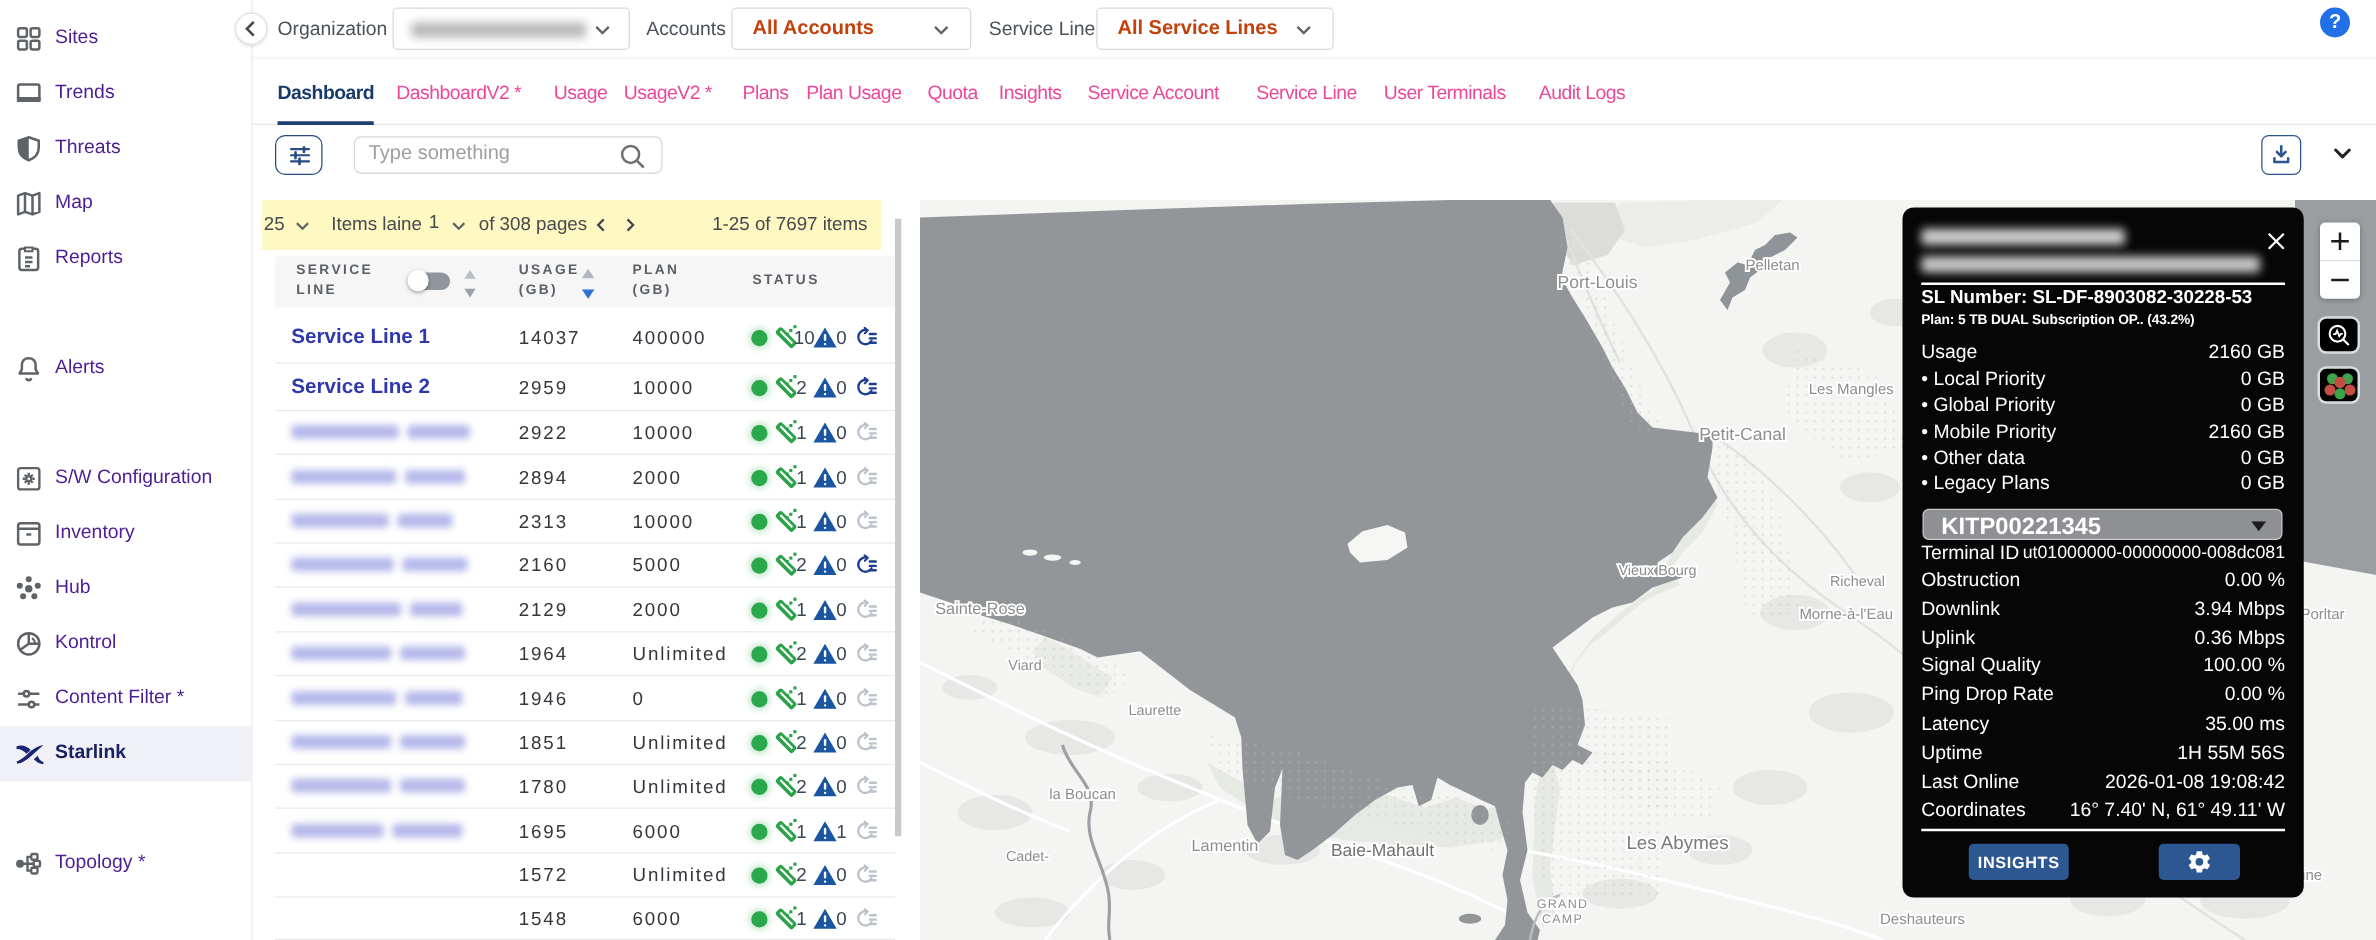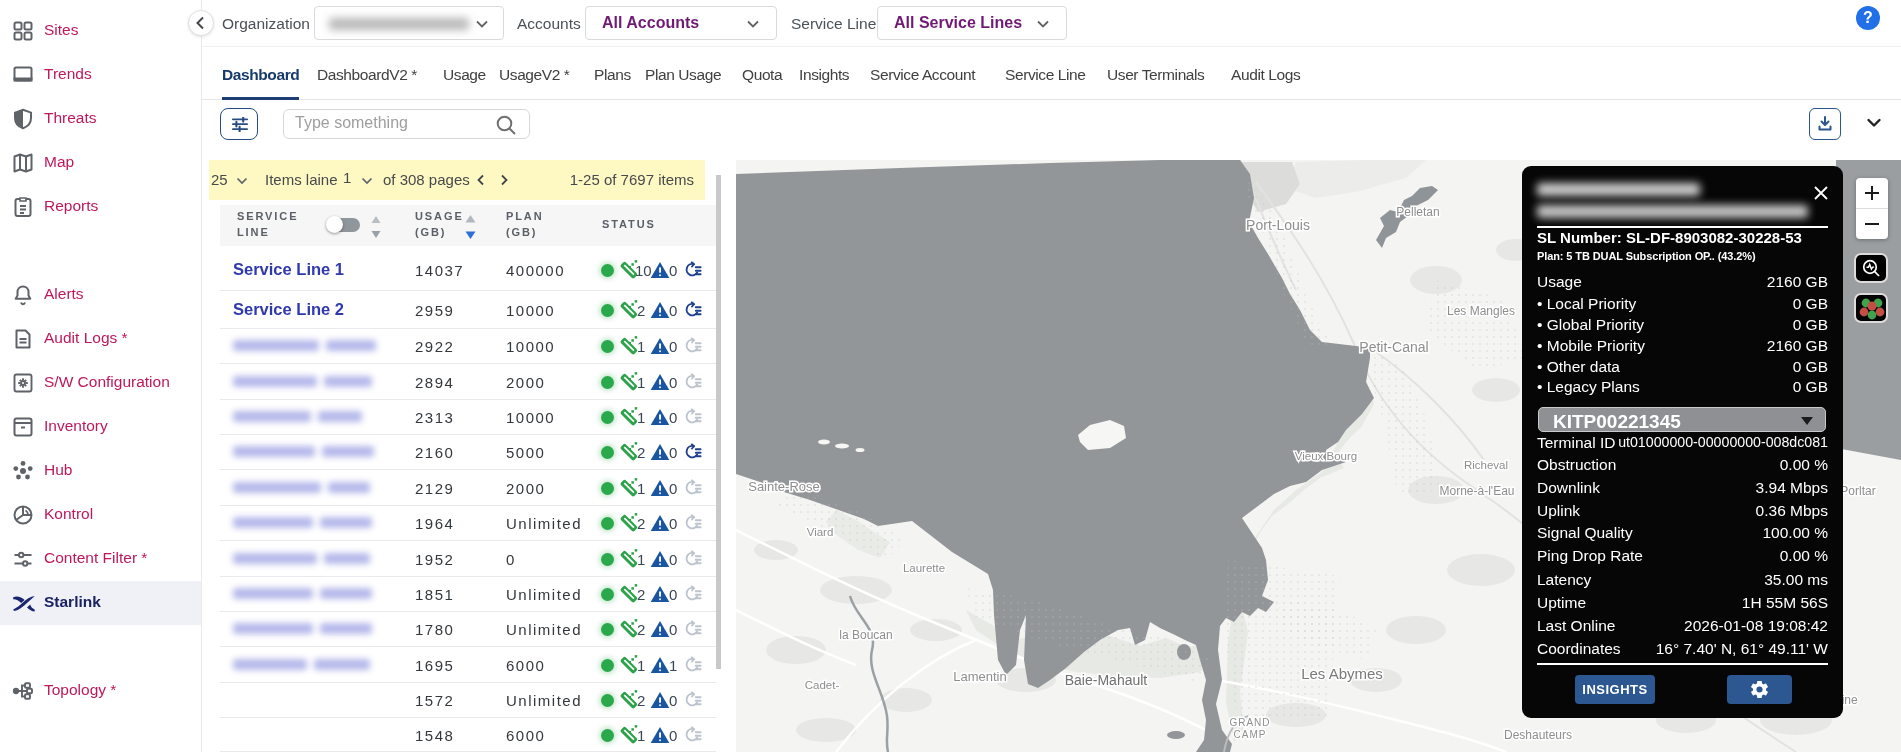--- a/index.html
+++ b/index.html
@@ -5,39 +5,39 @@
 * { margin:0; padding:0; box-sizing:border-box; }
 html,body { width:1901px; height:752px; overflow:hidden; background:#fff;
   font-family:"Liberation Sans", sans-serif; position:relative; }
 .abs { position:absolute; }
 
 
 #sidebar { position:absolute; left:0; top:0; width:202px; height:752px;
   background:#fff; border-right:1px solid #e9eaec; z-index:5; }
 .mi { position:absolute; left:0; width:201px; height:44px; }
 .mi .ic { position:absolute; left:11px; top:10px; width:24px; height:24px; }
-.mi .lb { position:absolute; left:44px; top:12px; font-size:15.5px; color:#be185d; white-space:nowrap; }
+.mi .lb { position:absolute; left:44px; top:12px; font-size:15.5px; color:#4c1d95; white-space:nowrap; }
 .mi.active { background:#f0f1f7; }
 .mi.active .lb { color:#1a2263; font-weight:bold; }
 
 
 #topbar { position:absolute; left:202px; top:0; width:1699px; height:47px; background:#fff;
   border-bottom:1px solid #eef0f2; z-index:4; }
 #backbtn { position:absolute; left:188px; top:10px; width:26px; height:26px; border-radius:50%;
   background:#fff; border:1px solid #dfe1e5; box-shadow:0 1px 3px rgba(0,0,0,.12); z-index:6; }
 .tlabel { position:absolute; top:15px; font-size:15.5px; color:#4a5158; }
 .tselect { position:absolute; top:6px; height:34px; border:1px solid #d8dade; border-radius:4px; background:#fff; }
-.tselect .val { position:absolute; left:16px; top:7px; font-size:16px; font-weight:bold; color:#701a75; white-space:nowrap;text-align:right; }
+.tselect .val { position:absolute; left:16px; top:7px; font-size:16px; font-weight:bold; color:#c2410c; white-space:nowrap;text-align:right; }
 .chev { position:absolute; width:12px; height:12px; }
 .chev svg { display:block; }
 
 
 #tabbar { position:absolute; left:202px; top:47px; width:1699px; height:53px; background:#fff;
   border-bottom:1px solid #e4e6e9; z-index:4; }
-.tab { position:absolute; top:19px; font-size:15.5px; letter-spacing:-0.4px; color:#404040; white-space:nowrap; }
+.tab { position:absolute; top:19px; font-size:15.5px; letter-spacing:-0.4px; color:#ec4899; white-space:nowrap; }
 .tab.active { color:#173a6b; font-weight:bold; }
 #tabunderline { position:absolute; left:20px; top:50px; width:77px; height:3px; background:#1c3e75; }
 
 
 #filterbtn { position:absolute; left:220px; top:108px; width:38px; height:32px;
   border:1.5px solid #274b82; border-radius:8px; background:#fff; z-index:3; }
 #searchbox { position:absolute; left:283px; top:109px; width:247px; height:30px;
   border:1px solid #d8d8d8; border-radius:6px; background:#fff; z-index:3; }
 #searchbox .ph { position:absolute; left:11px; top:4px; font-size:16px; color:#9e9e9e; }
 #dlbtn { position:absolute; left:1809px; top:108px; width:32px; height:32px;
@@ -120,27 +120,20 @@
           <path d="M9 11h6 M9 14.5h6 M9 18h4"></path>
         </svg></span>
       <span class="lb">Reports</span>
     </div>
 <div class="mi" style="top:273px">
       <span class="ic"><svg width="24" height="24" viewBox="0 0 24 24" fill="none" stroke="#5f6368" stroke-width="2">
           <path d="M12 3.5 c3.5 0 5.5 2.6 5.5 5.5 v3.5 l1.8 3.2 H4.7 L6.5 12.5 V9 c0-2.9 2-5.5 5.5-5.5 Z" stroke-linejoin="round"></path>
           <path d="M10 19.5 c.3 1.1 1 1.7 2 1.7 s1.7-.6 2-1.7"></path>
         </svg></span>
       <span class="lb">Alerts</span>
-    </div>
-<div class="mi" style="top:317px">
-      <span class="ic"><svg width="24" height="24" viewBox="0 0 24 24" fill="none" stroke="#5f6368" stroke-width="2">
-          <path d="M5.5 3.5 h9 l4 4 V20.5 h-13 Z" stroke-linejoin="round"></path>
-          <path d="M8.5 12h7 M8.5 15.5h7"></path>
-        </svg></span>
-      <span class="lb">Audit Logs *</span>
     </div>
 <div class="mi" style="top:361px">
       <span class="ic"><svg width="24" height="24" viewBox="0 0 24 24" fill="none" stroke="#5f6368" stroke-width="1.9">
           <rect x="3.5" y="3.5" width="17" height="17" rx="2"></rect>
           <circle cx="12" cy="12" r="2"></circle>
           <path d="M12 7.2v2 M12 14.8v2 M7.2 12h2 M14.8 12h2 M8.8 8.8l1.4 1.4 M13.8 13.8l1.4 1.4 M15.2 8.8l-1.4 1.4 M10.2 13.8l-1.4 1.4"></path>
         </svg></span>
       <span class="lb">S/W Configuration</span>
     </div>
 <div class="mi" style="top:405px">
@@ -582,21 +575,21 @@
         <use href="#tri"></use>
       </svg>
   <span class="cnt" style="left:449px;top:9px">0</span>
   <svg class="abs" style="left:463px;top:8px" width="19" height="17" stroke="#bcc3cd">
         <use href="#plr"></use>
       </svg>
 </div>
 <div class="row" style="top:295px;height:36px">
   <span class="blurname" style="left:13px;top:12px;width:84px"></span>
   <span class="blurname" style="left:104px;top:12px;width:46px"></span>
-  <span class="num" style="left:195px;top:10px">1952</span>
+  <span class="num" style="left:195px;top:10px">1946</span>
   <span class="num" style="left:286px;top:10px">0</span>
   <span class="gdot" style="top:12px"></span>
   <svg class="abs" style="left:398px;top:6px" width="22" height="24">
         <use href="#dish"></use>
       </svg>
   <span class="cnt" style="left:417px;top:10px">1</span>
   <svg class="abs" style="left:430px;top:9px" width="20" height="18">
         <use href="#tri"></use>
       </svg>
   <span class="cnt" style="left:449px;top:10px">0</span>

